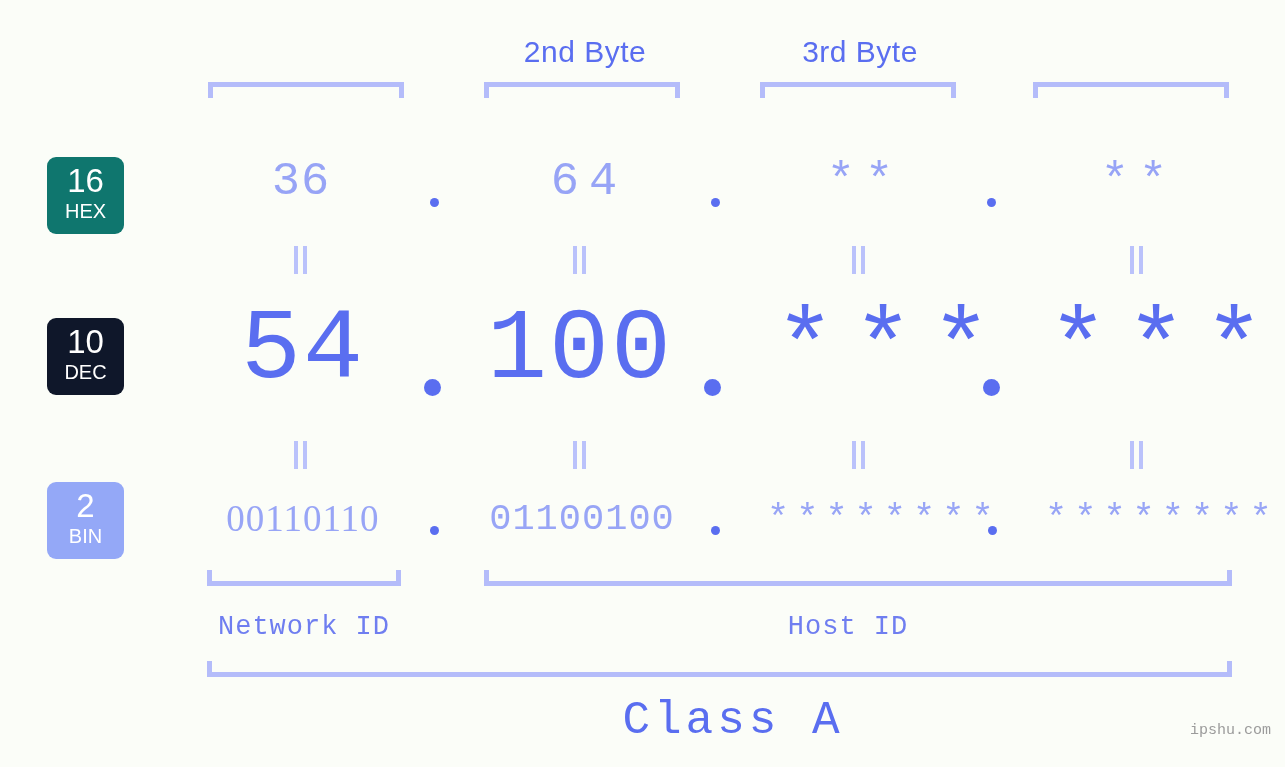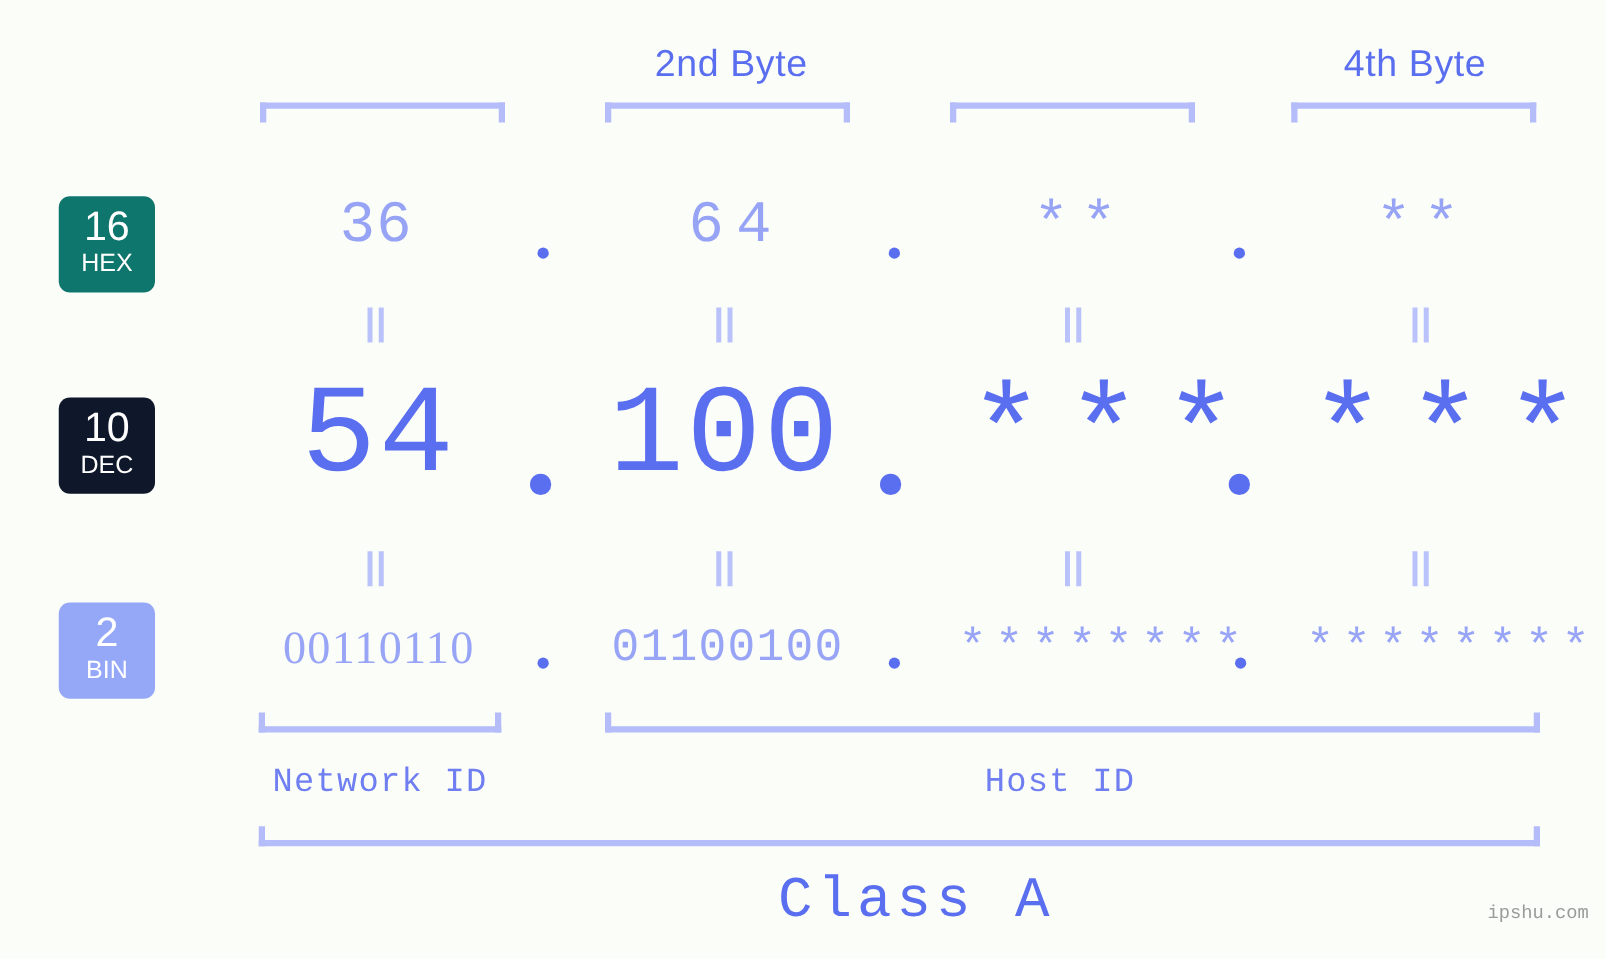--- a/index.html
+++ b/index.html
@@ -179,21 +179,21 @@
     font-family: "Liberation Mono", monospace;
     letter-spacing: 0px;
   }
 </style>
 </head>
 <body>
 
 <div id="stage">
 
   <div class="byte-label" style="left:485px;width:200px;">2nd Byte</div>
-  <div class="byte-label" style="left:1032px;width:200px;">4th Byte</div>
+  <div class="byte-label" style="left:760px;width:200px;">3rd Byte</div>
 
   <div class="bracket-top" style="left:208px;width:196px;"></div>
   <div class="bracket-top" style="left:484px;width:196px;"></div>
   <div class="bracket-top" style="left:760px;width:196px;"></div>
   <div class="bracket-top" style="left:1033px;width:196px;"></div>
 
   <div id="badge-hex" class="badge">
     <span class="num">16</span>
     <span class="nm">HEX</span>
   </div>

